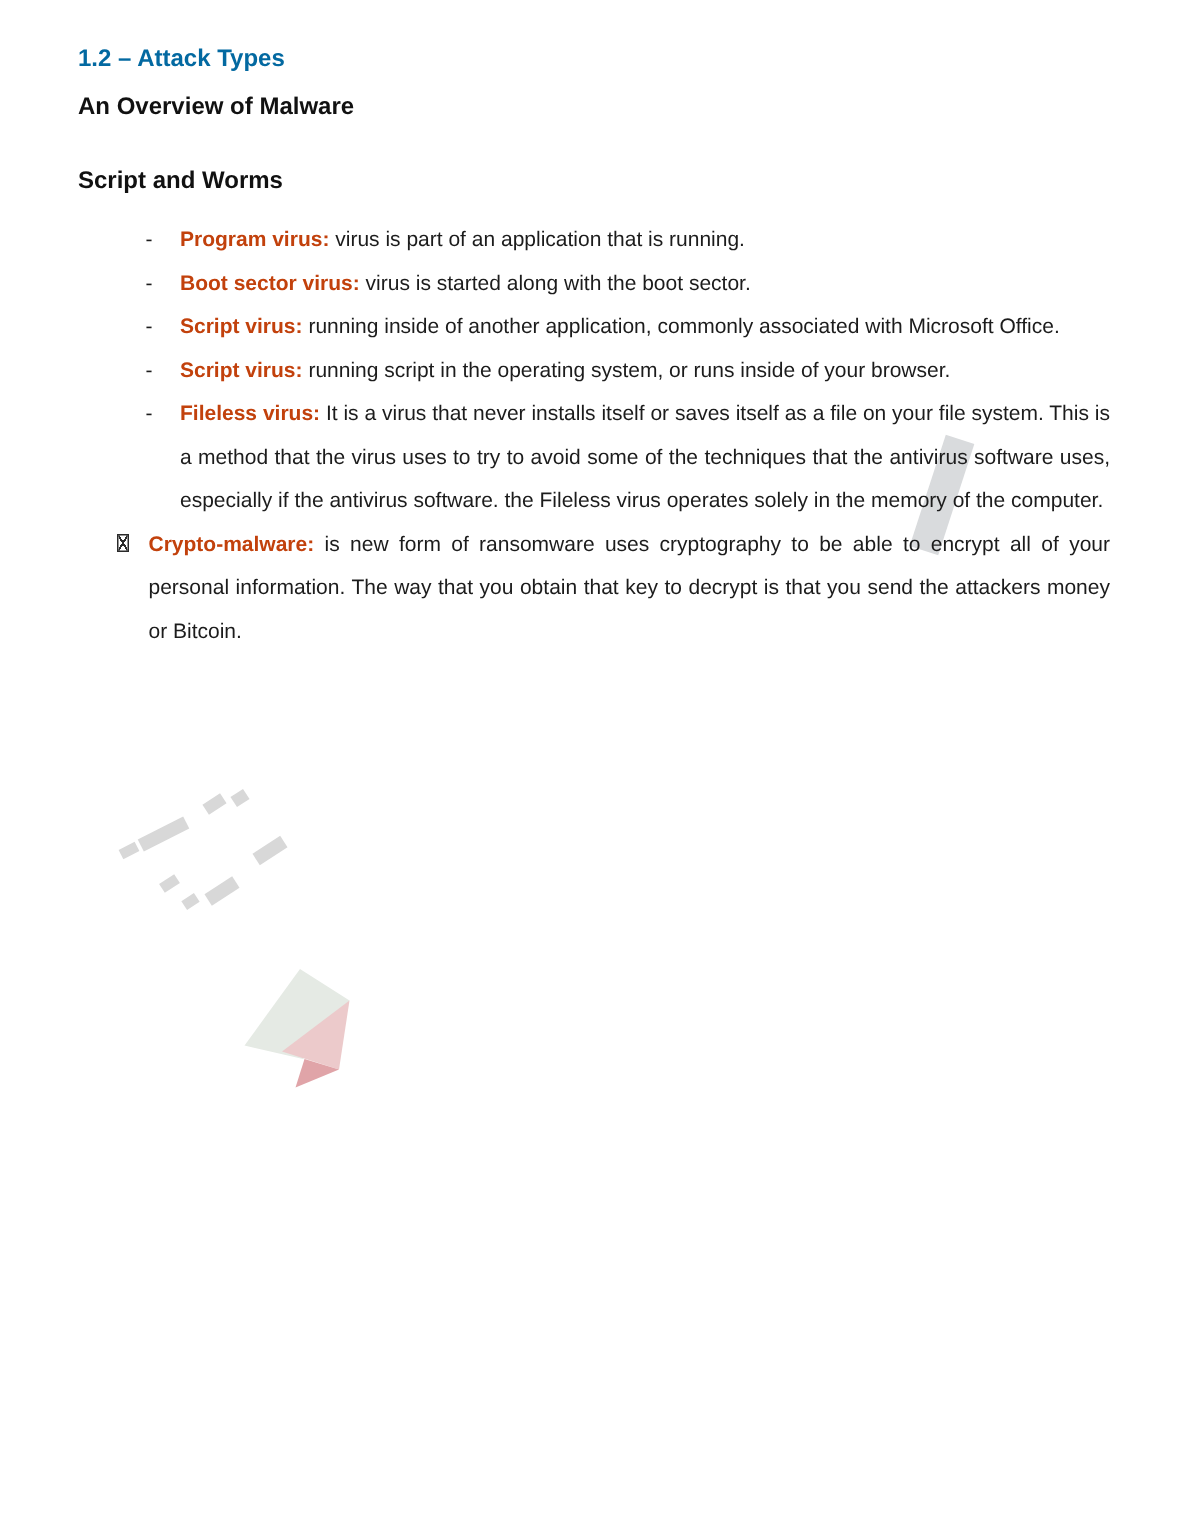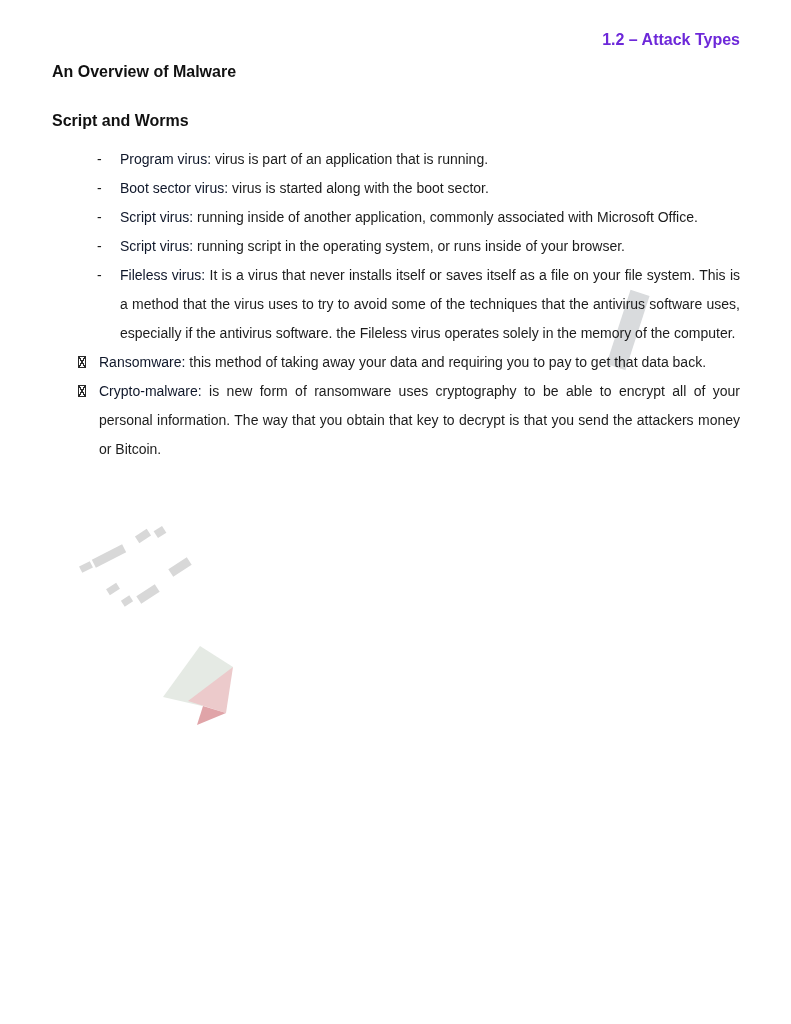--- a/index.html
+++ b/index.html
@@ -8,21 +8,21 @@
     width:791px;height:1024px;
     background:#ffffff;
     font-family:"Liberation Sans",sans-serif;
     color:#1c1c1c;
     overflow:hidden;
   }
   .watermarks{position:absolute;left:0;top:0;z-index:0;pointer-events:none;}
   .content{position:absolute;left:52px;top:30px;width:688px;z-index:1;}
   .doc-title{
     font-size:16px;font-weight:bold;line-height:19px;
-    color:#6d28d9;margin:0 0 13px 0;text-align:right;
+    color:#0369a1;margin:0 0 13px 0;
   }
   .section-heading{
     font-size:16px;font-weight:bold;line-height:19px;
     color:#111111;margin:30px 0 15px 0;
   }
   .sections > .section-heading:first-child{margin-top:0;}
   .bullet-row{display:flex;align-items:flex-start;padding-left:26px;}
   .sub-row{display:flex;align-items:flex-start;padding-left:45px;}
   .marker-cell{flex:none;width:21px;line-height:29px;}
   .sub-marker-cell{flex:none;width:23px;font-size:14px;line-height:29px;color:#1c1c1c;}
@@ -31,21 +31,21 @@
     border:1px solid #2a2a2a;box-sizing:border-box;
     background:
       linear-gradient(to top right, transparent calc(50% - 0.6px), #2a2a2a calc(50% - 0.6px), #2a2a2a calc(50% + 0.6px), transparent calc(50% + 0.6px)),
       linear-gradient(to bottom right, transparent calc(50% - 0.6px), #2a2a2a calc(50% - 0.6px), #2a2a2a calc(50% + 0.6px), transparent calc(50% + 0.6px));
   }
   .bullet-text{
     margin:0;flex:1;
     font-size:14px;line-height:29px;
     text-align:justify;color:#1c1c1c;
   }
-  .bullet-text strong{font-weight:normal;color:#0f172a;}
+  .bullet-text strong{font-weight:bold;color:#c2410c;}
 </style>
 </head>
 <body>
 
 <div class="page">
 
   <svg class="watermarks" width="791" height="1024" viewBox="0 0 791 1024" aria-hidden="true">
     <rect x="-10" y="-39" width="20" height="78" transform="translate(628,330) rotate(18)" fill="#d9dbdd"></rect>
     <g fill="#d8d8d8">
       <rect x="-7" y="-4" width="14" height="8" transform="translate(143,536) rotate(-33)"></rect>
@@ -87,23 +87,19 @@
             <p class="bullet-text"><strong>Script virus:</strong> running script in the operating system, or runs inside of your browser.</p>
           </div>
           <div class="sub-row">
             <span class="sub-marker-cell">-</span>
             <p class="bullet-text"><strong>Fileless virus:</strong> It is a virus that never installs itself or saves itself as a file on your file system. This is a method that the virus uses to try to avoid some of the techniques that the antivirus software uses, especially if the antivirus software. the Fileless virus operates solely in the memory of the computer.</p>
           </div>
         </div>
         <div class="bullet-list">
           <div class="bullet-row">
             <span class="marker-cell"><span class="notdef"></span></span>
-            <p class="bullet-text"><strong>Ransomware:</strong> this method of taking away your data and requiring you to pay to get that data back.</p>
-          </div>
-          <div class="bullet-row">
-            <span class="marker-cell"><span class="notdef"></span></span>
             <p class="bullet-text"><strong>Crypto-malware:</strong> is new form of ransomware uses cryptography to be able to encrypt all of your personal information. The way that you obtain that key to decrypt is that you send the attackers money or Bitcoin.</p>
           </div>
         </div>
       </div>
   </div>
 
 </div>
 
 </body></html>

